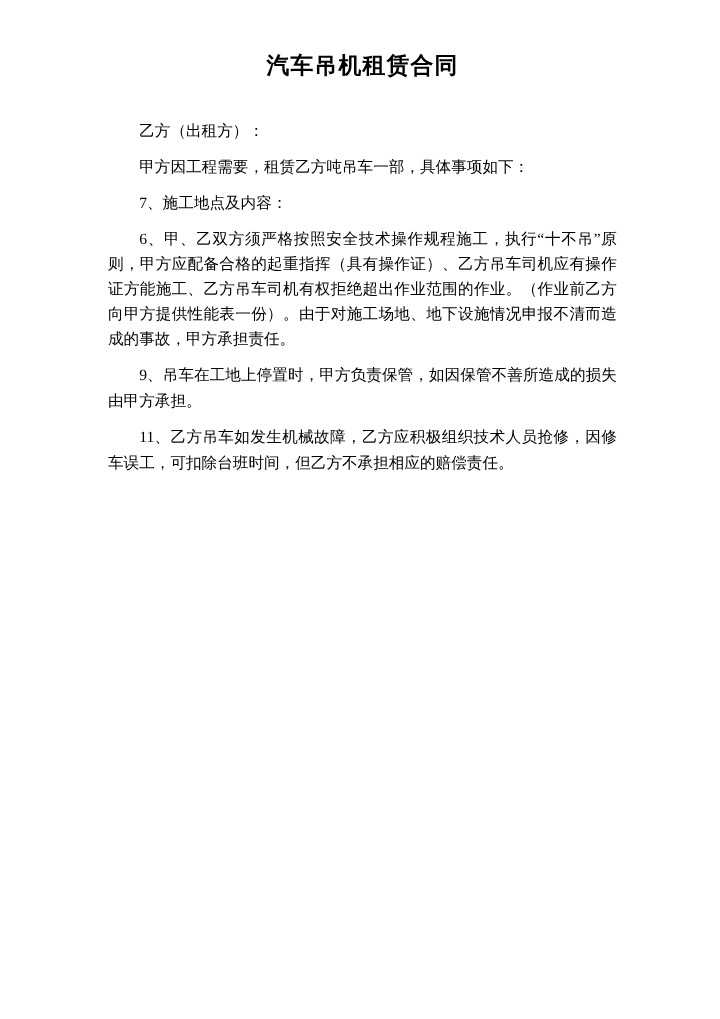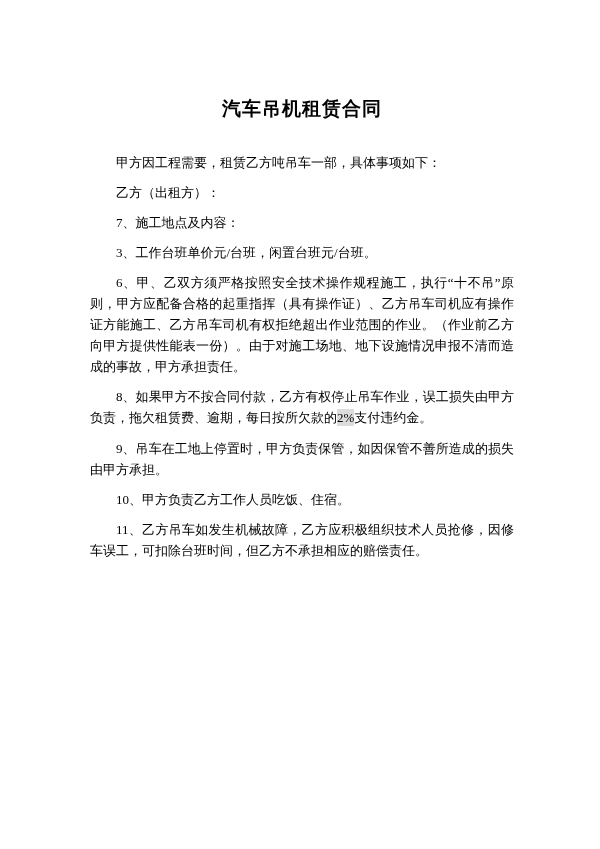--- a/index.html
+++ b/index.html
@@ -11,21 +11,21 @@
     width: 600px;
     height: 849px;
     font-family: "Liberation Serif", "DejaVu Serif", serif;
     color: #000000;
   }
   .page {
     box-sizing: border-box;
     width: 600px;
     height: 642px;
     background: #ffffff;
-    padding: 96px 86px 40px 90px;
+    padding: 42px 86px 40px 90px;
     overflow: hidden;
   }
   .title {
     font-size: 19px;
     font-weight: bold;
     text-align: center;
     margin: 0 0 30px 0;
     letter-spacing: 1px;
   }
   .para {
@@ -38,23 +38,20 @@
   .hl {
     padding: 1px 0;
   }
 </style>
 </head>
 <body>
 
 <div class="page">
   <h1 class="title">汽车吊机租赁合同</h1>
   <div class="body-text">
+      <p class="para"><span>乙方（出租方）：</span></p>
       <p class="para"><span>甲方因工程需要，租赁乙方吨吊车一部，具体事项如下：</span></p>
-      <p class="para"><span>乙方（出租方）：</span></p>
       <p class="para"><span>7、施工地点及内容：</span></p>
-      <p class="para"><span>3、工作台班单价元/台班，闲置台班元/台班。</span></p>
       <p class="para"><span>6、甲、乙双方须严格按照安全技术操作规程施工，执行“十不吊”原则，甲方应配备合格的起重指挥（具有操作证）、乙方吊车司机应有操作证方能施工、乙方吊车司机有权拒绝超出作业范围的作业。（作业前乙方向甲方提供性能表一份）。由于对施工场地、地下设施情况申报不清而造成的事故，甲方承担责任。</span></p>
-      <p class="para"><span>8、如果甲方不按合同付款，乙方有权停止吊车作业，误工损失由甲方负责，拖欠租赁费、逾期，每日按所欠款的</span><span class="hl" style="background-color: rgb(220, 220, 220);">2%</span><span>支付违约金。</span></p>
       <p class="para"><span>9、吊车在工地上停置时，甲方负责保管，如因保管不善所造成的损失由甲方承担。</span></p>
-      <p class="para"><span>10、甲方负责乙方工作人员吃饭、住宿。</span></p>
       <p class="para"><span>11、乙方吊车如发生机械故障，乙方应积极组织技术人员抢修，因修车误工，可扣除台班时间，但乙方不承担相应的赔偿责任。</span></p>
     </div>
 </div>
 
 </body></html>

